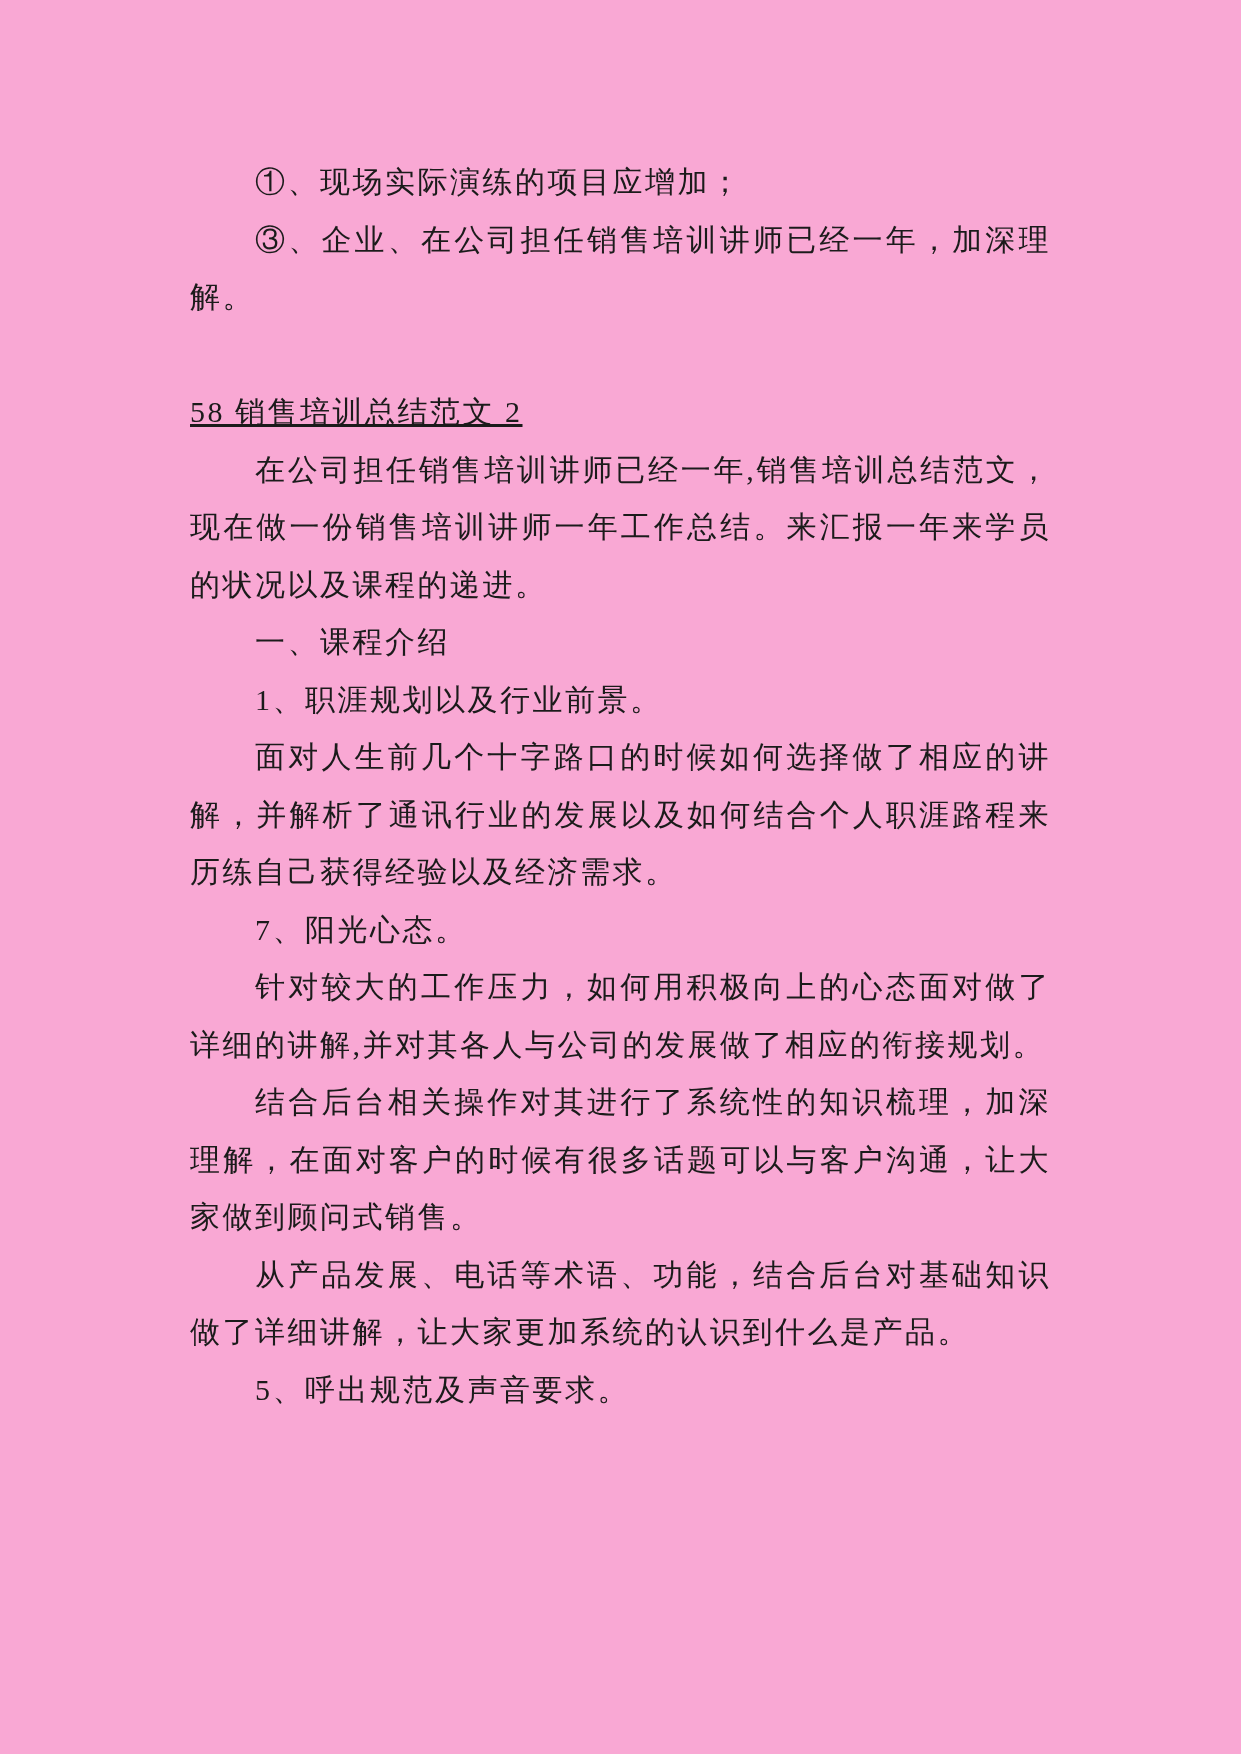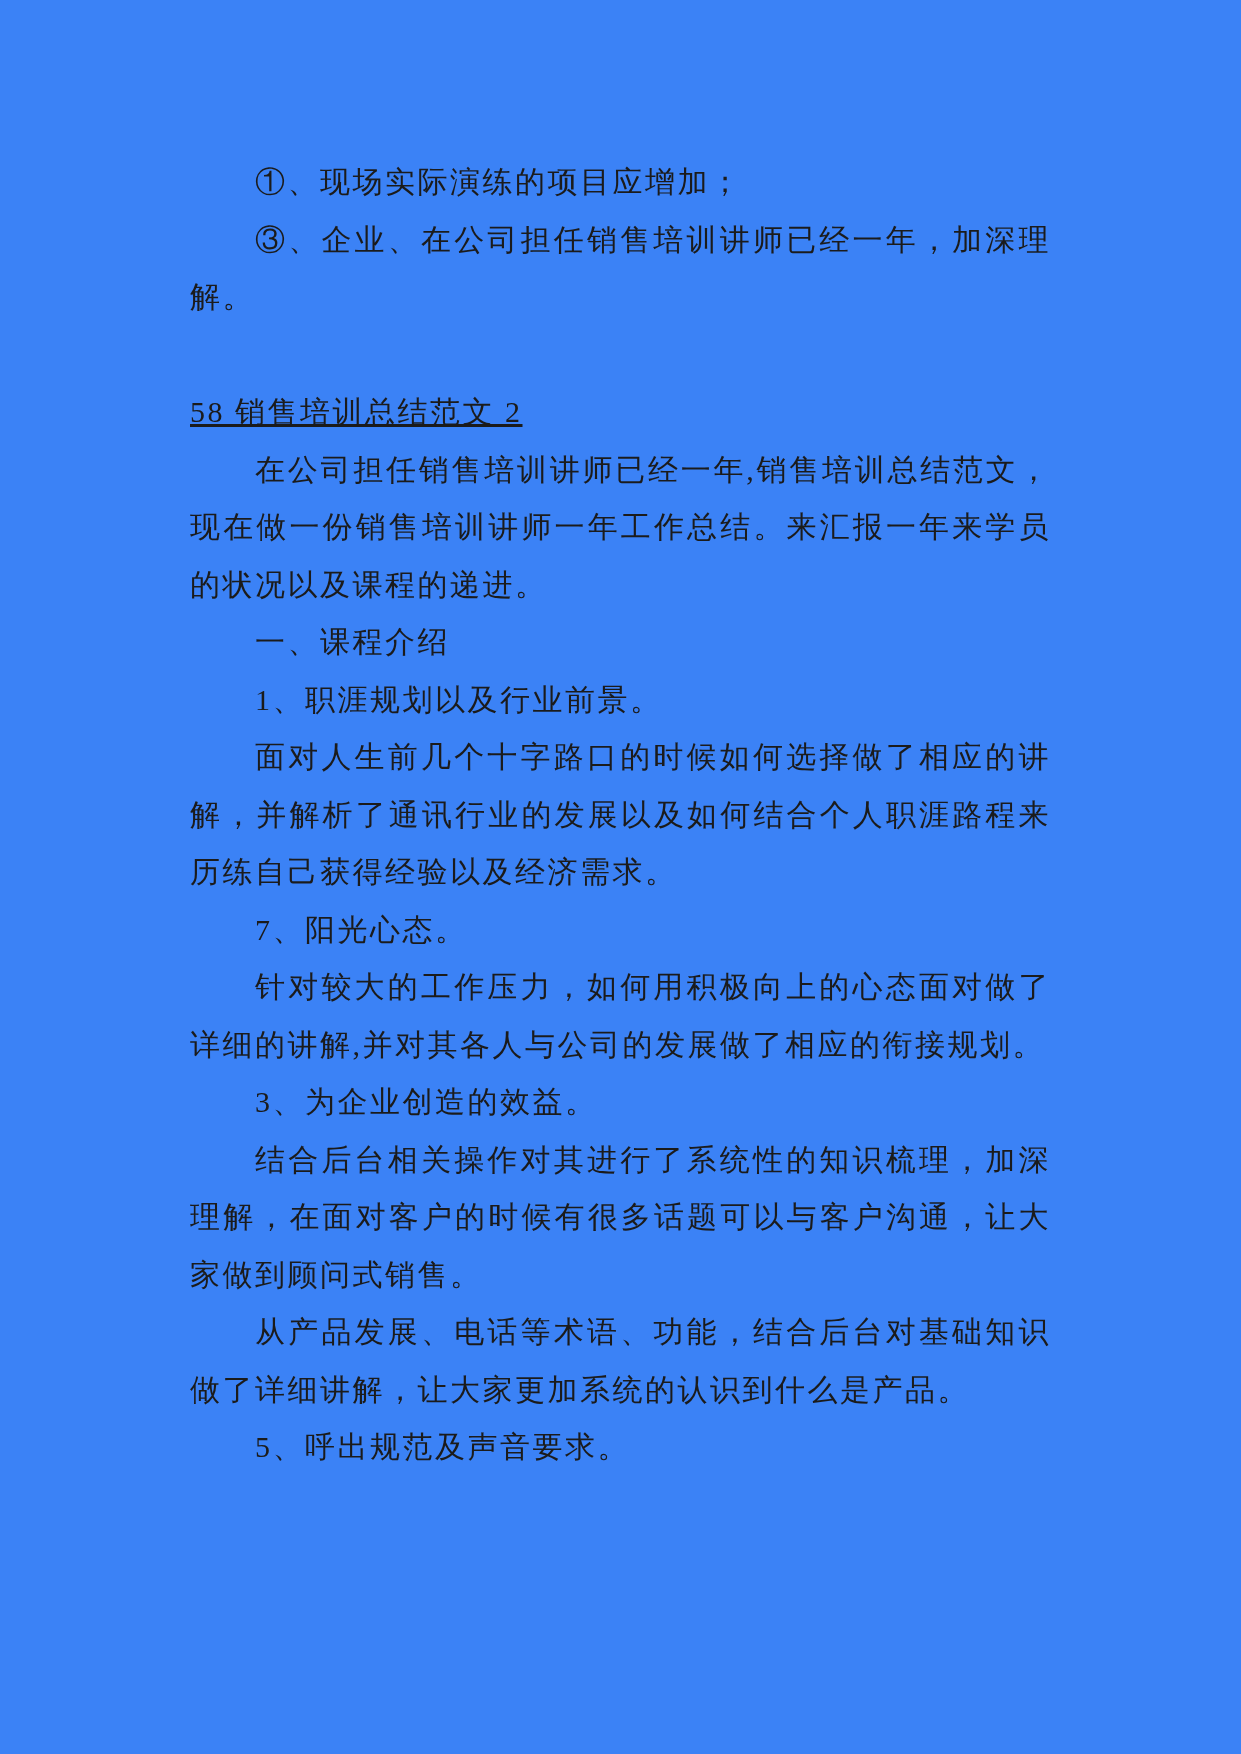--- a/index.html
+++ b/index.html
@@ -4,21 +4,21 @@
 <style>
   html, body {
     margin: 0;
     padding: 0;
     background: #ffffff;
   }
   .page {
     position: relative;
     width: 1241px;
     height: 1754px;
-    background: #3b82f6;
+    background: #f9a8d4;
     box-sizing: border-box;
     padding: 153px 190px 0 190px;
     overflow: hidden;
   }
   .doc-body {
     font-family: "Liberation Serif", "DejaVu Serif", serif;
     font-size: 30px;
     line-height: 57.5px;
     color: #1b1b1b;
     letter-spacing: 2.5px;
@@ -49,18 +49,17 @@
   <div class="doc-body" id="doc-body" style="color: rgb(27, 27, 27);">
       <p class="list-item">①、现场实际演练的项目应增加；</p>
       <p class="list-item">③、企业、在公司担任销售培训讲师已经一年，加深理解。</p>
       <p class="section-title">58 销售培训总结范文 2</p>
       <p class="paragraph">在公司担任销售培训讲师已经一年,销售培训总结范文，现在做一份销售培训讲师一年工作总结。来汇报一年来学员的状况以及课程的递进。</p>
       <p class="numbered-heading">一、课程介绍</p>
       <p class="numbered-heading">1、职涯规划以及行业前景。</p>
       <p class="paragraph">面对人生前几个十字路口的时候如何选择做了相应的讲解，并解析了通讯行业的发展以及如何结合个人职涯路程来历练自己获得经验以及经济需求。</p>
       <p class="numbered-heading">7、阳光心态。</p>
       <p class="paragraph">针对较大的工作压力，如何用积极向上的心态面对做了详细的讲解,并对其各人与公司的发展做了相应的衔接规划。</p>
-      <p class="numbered-heading">3、为企业创造的效益。</p>
       <p class="paragraph">结合后台相关操作对其进行了系统性的知识梳理，加深理解，在面对客户的时候有很多话题可以与客户沟通，让大家做到顾问式销售。</p>
       <p class="paragraph">从产品发展、电话等术语、功能，结合后台对基础知识做了详细讲解，让大家更加系统的认识到什么是产品。</p>
       <p class="numbered-heading">5、呼出规范及声音要求。</p>
     </div>
 </div>
 
 </body></html>

